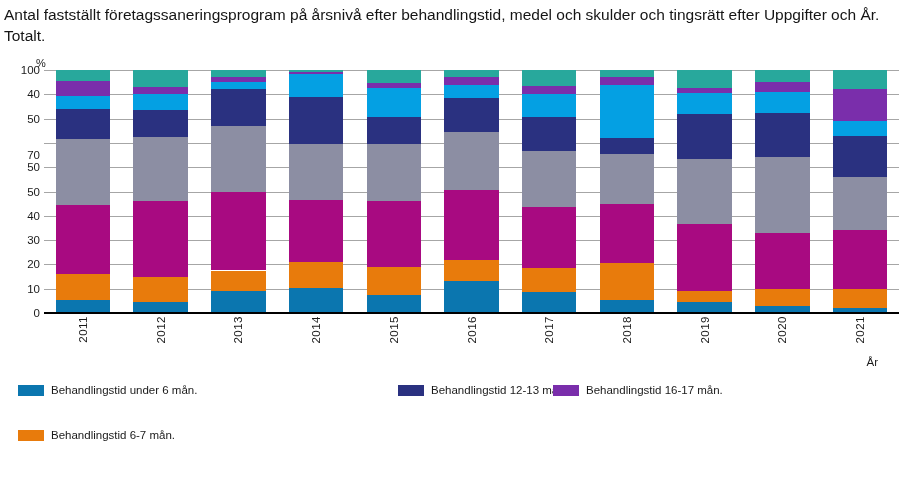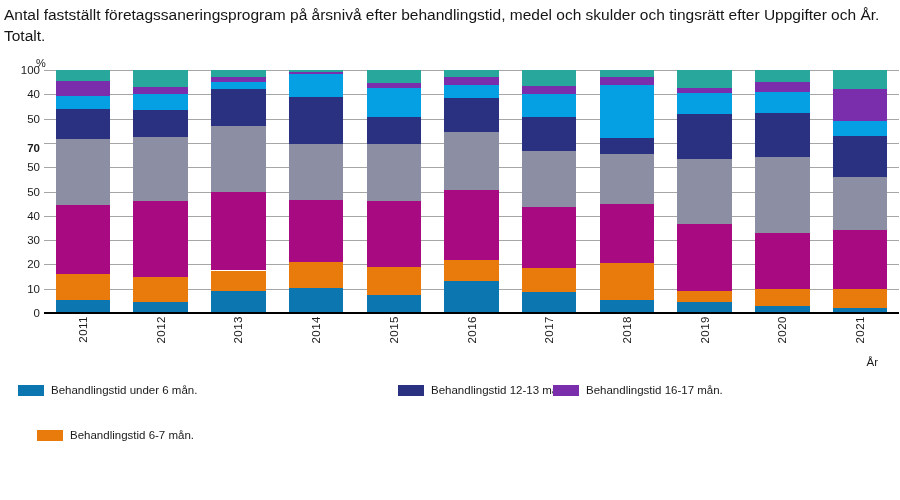--- a/index.html
+++ b/index.html
@@ -173,21 +173,21 @@
 <div class="y-unit">%</div>
 
 <div class="y-axis" id="y-axis">
     <div class="y-tick-label" style="top: 243px;">0</div>
     <div class="y-tick-label" style="top: 218.7px;">10</div>
     <div class="y-tick-label" style="top: 194.4px;">20</div>
     <div class="y-tick-label" style="top: 170.1px;">30</div>
     <div class="y-tick-label" style="top: 145.8px;">40</div>
     <div class="y-tick-label" style="top: 121.5px;">50</div>
     <div class="y-tick-label" style="top: 97.2px;">50</div>
-    <div class="y-tick-label" style="top: 78px; font-weight: bold;">70</div>
+    <div class="y-tick-label" style="top: 85px;">70</div>
     <div class="y-tick-label" style="top: 48.6px;">50</div>
     <div class="y-tick-label" style="top: 24.3px;">40</div>
     <div class="y-tick-label" style="top: 0px;">100</div>
   </div>
 
 <div class="plot-area">
   <div id="gridlines">
       <div class="gridline" style="top: 218.7px;"></div>
       <div class="gridline" style="top: 194.4px;"></div>
       <div class="gridline" style="top: 170.1px;"></div>
@@ -360,18 +360,18 @@
       <div class="legend-item" style="left: 398px;">
         <span class="legend-swatch" style="background: rgb(42, 49, 128);"></span>
         <span class="legend-label">Behandlingstid 12-13 mån.</span>
       </div>
       <div class="legend-item" style="left: 553px;">
         <span class="legend-swatch" style="background: rgb(122, 46, 171);"></span>
         <span class="legend-label">Behandlingstid 16-17 mån.</span>
       </div>
     </div>
   <div class="legend-row" id="legend-row-1" style="top:45px;">
-      <div class="legend-item" style="left: 18px; margin-left: 19px;">
+      <div class="legend-item" style="left: 18px;">
         <span class="legend-swatch" style="background: rgb(232, 123, 12);"></span>
         <span class="legend-label">Behandlingstid 6-7 mån.</span>
       </div>
     </div>
 </div>
 
 </body></html>

